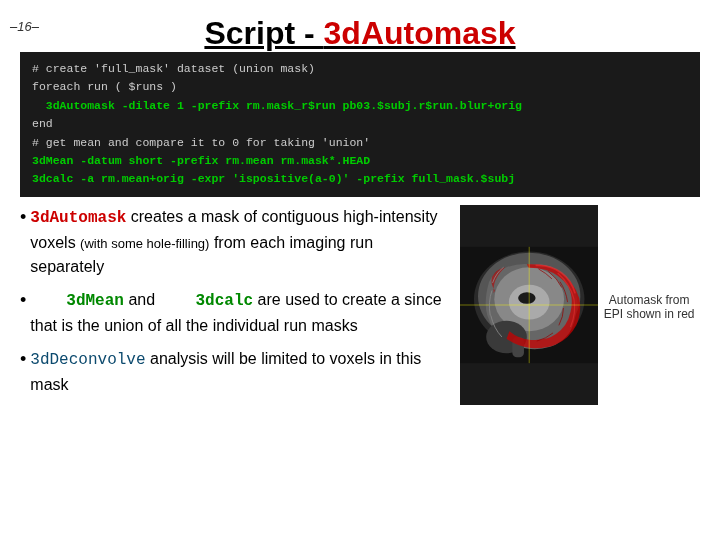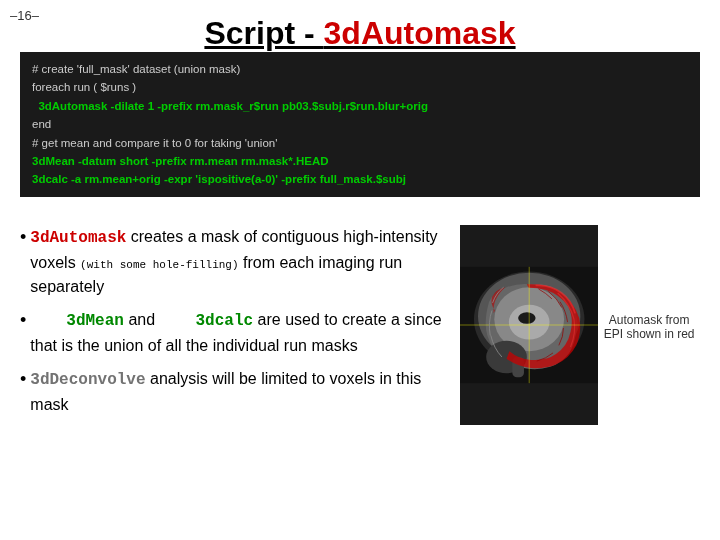--- a/index.html
+++ b/index.html
@@ -11,42 +11,43 @@
       overflow: hidden;
     }
     .page {
       width: 720px;
       height: 540px;
       padding: 10px 20px;
       position: relative;
     }
     .slide-number {
       position: absolute;
-      top: 8px;
+      top: 19px;
       left: 10px;
       font-size: 13px;
       color: #333;
+      font-style: italic;
     }
     .title {
       text-align: center;
       font-size: 32px;
       font-weight: bold;
       margin-bottom: 0;
       text-decoration: underline;
       padding-top: 5px;
     }
     .title-script { color: #000; }
     .title-3d { color: #cc0000; }
     .code-block {
       background: #1a1a1a;
       color: #cccccc;
-      font-family: Liberation Sans, sans-serif;
+      font-family: Liberation Mono, monospace;
       font-size: 11.5px;
       padding: 8px 12px;
-      margin-bottom: 28px;
+      margin-bottom: 8px;
       line-height: 1.6;
       white-space: pre;
     }
     .code-comment { color: #cccccc; }
     .code-cmd { color: #00cc00; font-weight: bold; }
     .content-area {
       display: flex;
       gap: 10px;
     }
     .bullets {
@@ -59,23 +60,23 @@
       display: flex;
       align-items: flex-start;
     }
     .bullet-dot {
       margin-right: 4px;
       font-size: 18px;
       line-height: 1.4;
     }
     .cmd-red { color: #cc0000; font-family: 'Courier New', monospace; font-weight: bold; }
     .cmd-green { color: #008800; font-family: 'Courier New', monospace; font-weight: bold; margin-left: 36px; }
-    .cmd-blue { color: #737373; font-family: 'Courier New', monospace; font-weight: bold; }
+    .cmd-blue { color: #0c4a6e; font-family: 'Courier New', monospace; font-weight: normal; }
     .underline { }
-    .small-text { font-size: 11px; font-family: Liberation Mono, monospace; }
+    .small-text { font-size: 13px; }
     .image-area {
       width: 240px;
       flex-shrink: 0;
       display: flex;
       flex-direction: row;
       align-items: center;
       justify-content: flex-end;
     }
     .brain-image {
       width: 238px;

